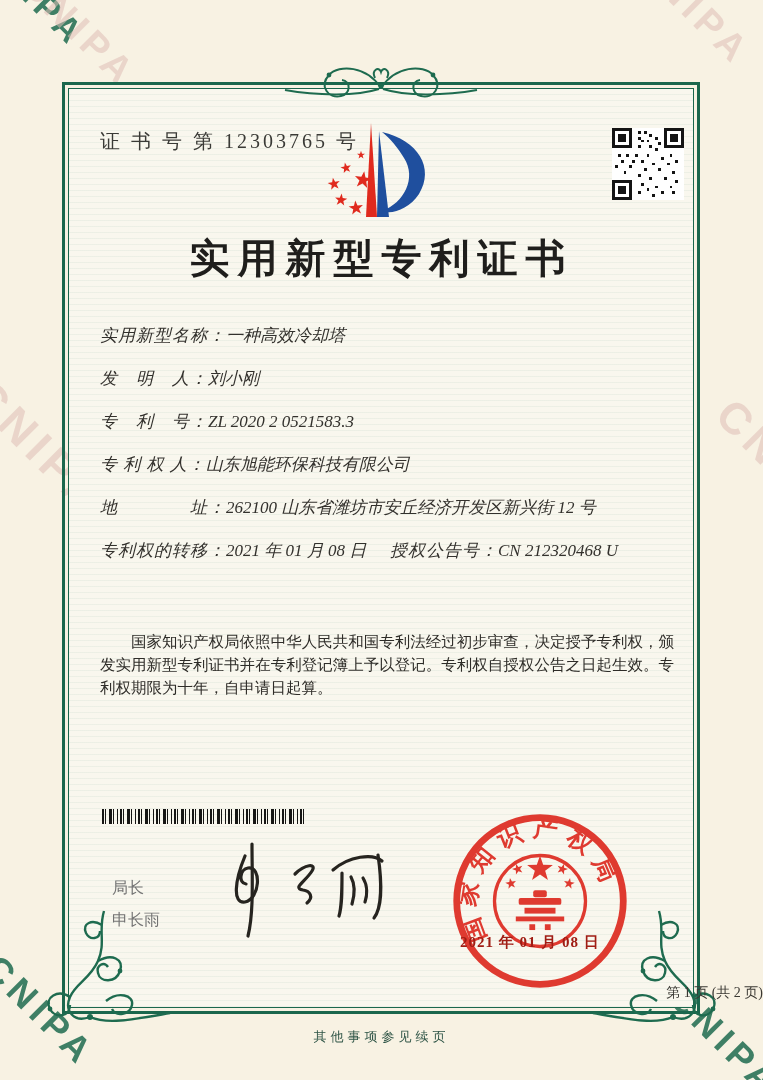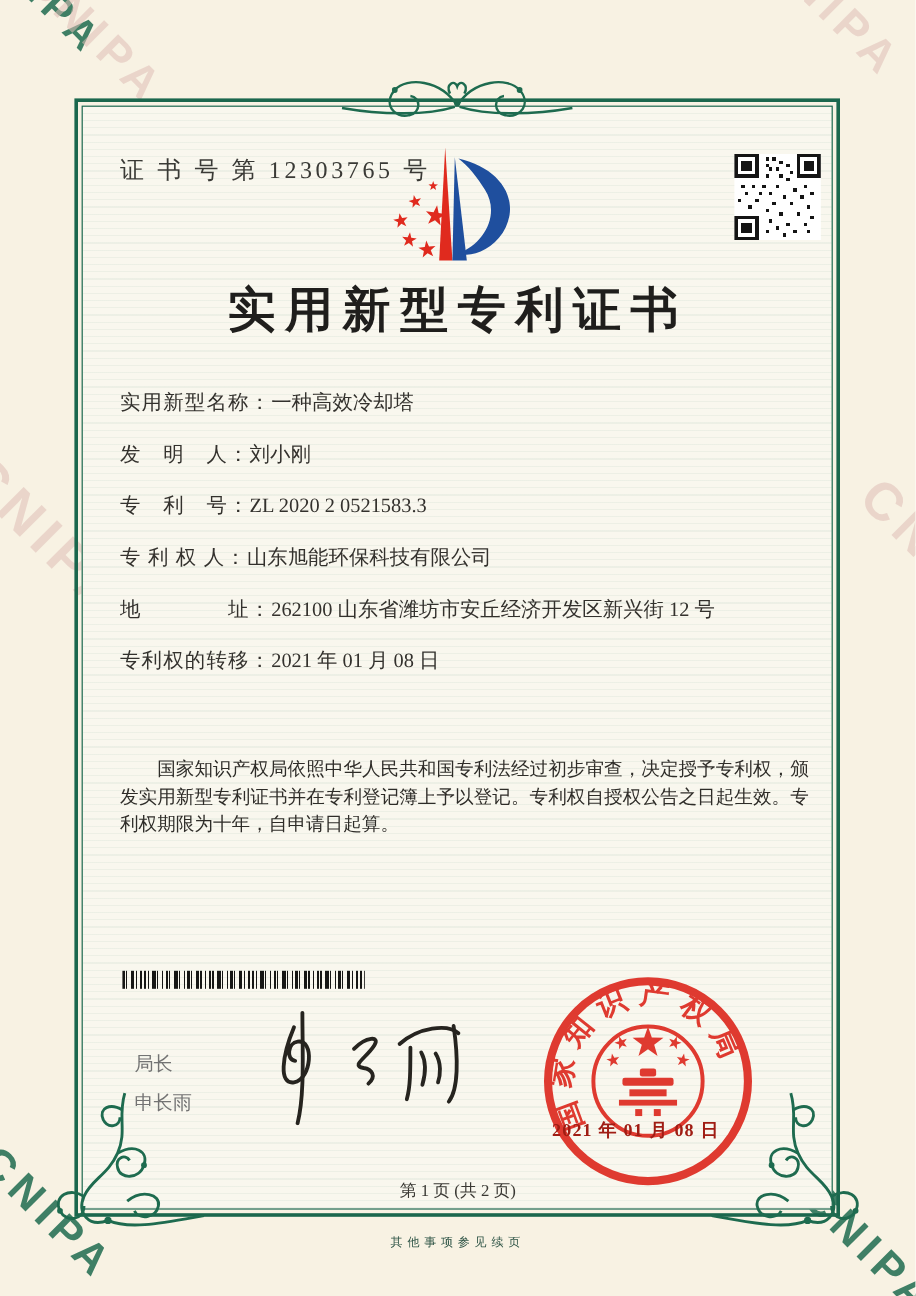--- a/index.html
+++ b/index.html
@@ -27,21 +27,21 @@
   .flourish.bl{left:40px;top:905px;}
   .flourish.br{left:588px;top:905px;transform:scaleX(-1);}
 
   .cert-no{position:absolute;left:100px;top:128px;font-size:20px;letter-spacing:3px;color:#3a3a36;}
   .qr{position:absolute;left:612px;top:128px;width:72px;height:72px;}
   .logo{position:absolute;left:322px;top:118px;width:126px;height:104px;}
 
   .title{position:absolute;left:0;top:231px;width:763px;text-align:center;
          font-size:40px;font-weight:600;letter-spacing:8px;color:#1f1e1c;}
 
-  .fields{position:absolute;left:100px;top:325px;width:572px;color:#33312d;}
+  .fields{position:absolute;left:100px;top:325px;width:572px;color:#33312d;font-style:italic;}
   .field-row{font-size:17px;line-height:22px;margin-bottom:21px;white-space:nowrap;position:relative;}
   .field-row .lbl{letter-spacing:1px;}
   .field-row.last{margin-top:8px;}
   .field-2nd{position:absolute;left:290px;top:0;}
 
   .paras{position:absolute;left:100px;top:630px;width:574px;font-size:15.5px;line-height:23px;
          color:#2e2c28;text-align:justify;}
   .paras p{margin:0;text-indent:2em;}
 
   .barcode{position:absolute;left:102px;top:809px;width:202px;height:15px;
@@ -50,22 +50,22 @@
         transparent 4px 7px,#161614 7px 10px,transparent 10px 11px,#161614 11px 12px,
         transparent 12px 15px,#161614 15px 16px,transparent 16px 18px);}
 
   .signer{position:absolute;left:112px;top:872px;font-size:16px;color:#737373;line-height:32px;}
   .sig{position:absolute;left:215px;top:838px;width:190px;height:100px;}
 
   .seal{position:absolute;left:448px;top:809px;width:184px;height:184px;opacity:0.92;}
   .seal-date{position:absolute;left:460px;top:933px;width:170px;font-size:15px;letter-spacing:1px;
              color:#a01d14;font-weight:600;white-space:nowrap;}
 
-  .page-num{position:absolute;left:0;top:984px;width:763px;text-align:center;font-size:14px;color:#3a3833;}
-  .footer-note{position:absolute;left:0;top:1028px;width:763px;text-align:center;font-size:10px;
+  .page-num{position:absolute;left:0;top:984px;width:763px;text-align:right;font-size:14px;color:#3a3833;}
+  .footer-note{position:absolute;left:0;top:1028px;width:763px;text-align:center;font-size:13px;
                letter-spacing:4px;color:#2f5547;}
 </style>
 </head>
 <body>
 
 <div class="page">
 
   <span class="wm dark" style="left:-34px;top:-26px;font-size:34px;">CNIPA</span>
   <span class="wm pink" style="left:6px;top:8px;font-size:38px;">CNIPA</span>
   <span class="wm pink" style="left:620px;top:-14px;font-size:38px;">CNIPA</span>
@@ -181,20 +181,23 @@
       <span class="lbl">专　利　号：</span><span>ZL 2020 2 0521583.3</span>
     </div>
     <div class="field-row">
       <span class="lbl">专 利 权 人：</span><span>山东旭能环保科技有限公司</span>
     </div>
     <div class="field-row">
       <span class="lbl">地　　　　址：</span><span>262100  山东省潍坊市安丘经济开发区新兴街 12 号</span>
     </div>
     <div class="field-row last">
       <span class="lbl">专利权的转移：</span><span>2021 年 01 月 08 日</span>
+      <span class="field-2nd">
+        <span class="lbl">授权公告号：</span><span>CN 212320468 U</span>
+      </span>
     </div>
   </div>
 
   <div class="paras">
     <p>国家知识产权局依照中华人民共和国专利法经过初步审查，决定授予专利权，颁发实用新型专利证书并在专利登记簿上予以登记。专利权自授权公告之日起生效。专利权期限为十年，自申请日起算。</p>
   </div>
 
   <div class="barcode"></div>
 
   <div class="signer">

